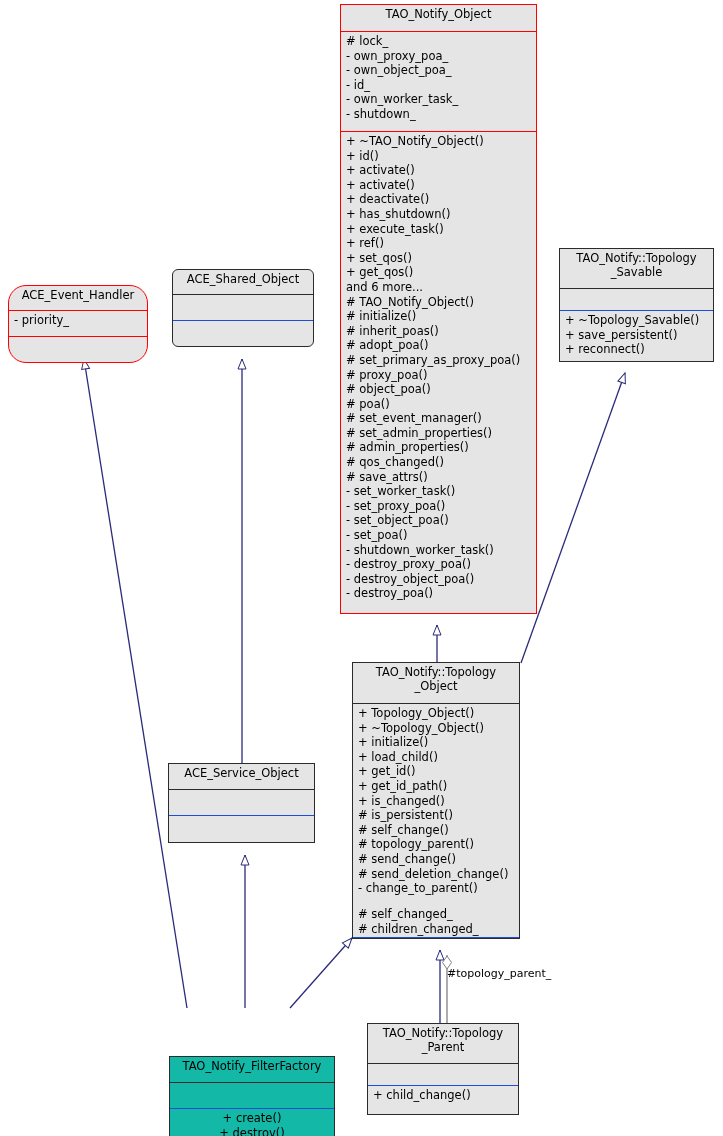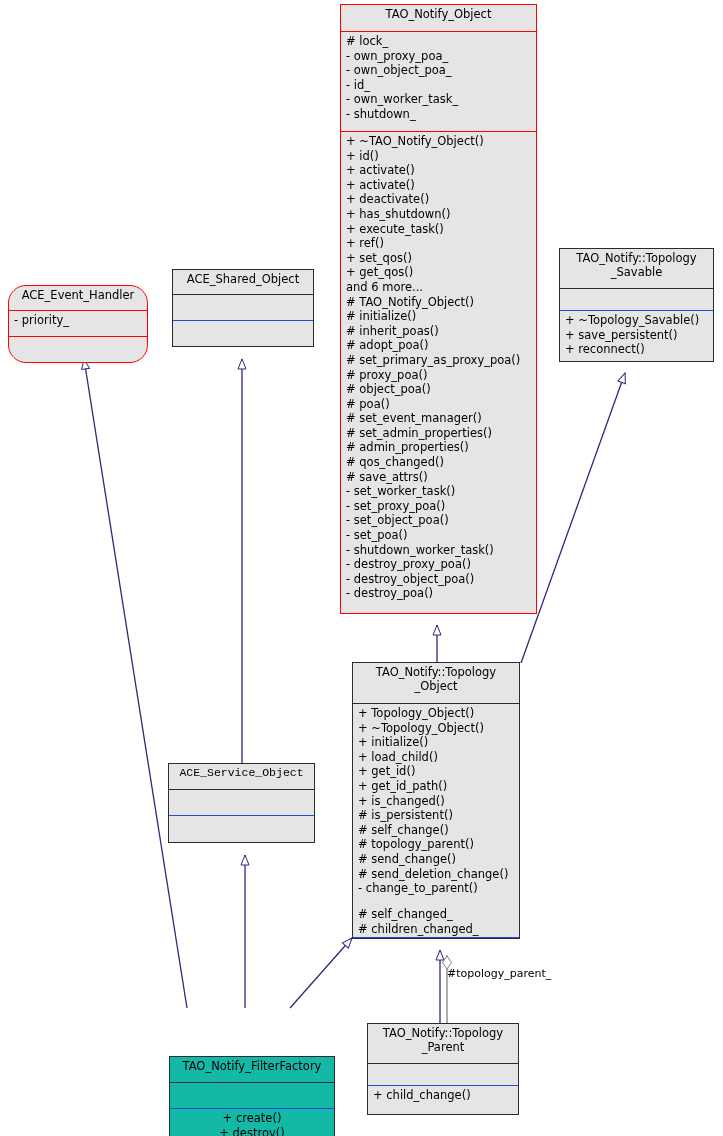--- a/index.html
+++ b/index.html
@@ -165,37 +165,37 @@
 - destroy_object_poa()
 - destroy_poa()</div>
   </div>
 
   <div class="uml-box accent" style="left:8px; top:285px; width:140px;border-radius:18px;">
     <div class="uml-title" style="height:25px;">ACE_Event_Handler</div>
     <div class="uml-section attrs" style="height:26px;">- priority_</div>
     <div class="uml-section ops empty" style="height:25px;"></div>
   </div>
 
-  <div class="uml-box" style="left:172px; top:269px; width:142px;">
+  <div class="uml-box" style="left:172px; top:269px; width:142px;border-radius:6px;">
     <div class="uml-title" style="height:25px;">ACE_Shared_Object</div>
     <div class="uml-section attrs empty" style="height:26px;"></div>
     <div class="uml-section ops empty" style="height:25px;"></div>
   </div>
 
   <div class="uml-box" style="left:559px; top:248px; width:155px;">
     <div class="uml-title" style="height:40px;">TAO_Notify::Topology
 _Savable</div>
     <div class="uml-section attrs empty" style="height:22px;"></div>
     <div class="uml-section ops" style="height:50px;">+ ~Topology_Savable()
 + save_persistent()
 + reconnect()</div>
   </div>
 
   <div class="uml-box" style="left:168px; top:763px; width:147px;">
-    <div class="uml-title" style="height:26px;font-family:Liberation Mono, monospace;">ACE_Service_Object</div>
+    <div class="uml-title" style="height:26px;">ACE_Service_Object</div>
     <div class="uml-section attrs empty" style="height:26px;"></div>
     <div class="uml-section ops empty" style="height:26px;"></div>
   </div>
 
   <div class="uml-box" style="left:352px; top:662px; width:168px;">
     <div class="uml-title" style="height:41px;">TAO_Notify::Topology
 _Object</div>
     <div class="uml-section ops" style="height:201px;">+ Topology_Object()
 + ~Topology_Object()
 + initialize()

